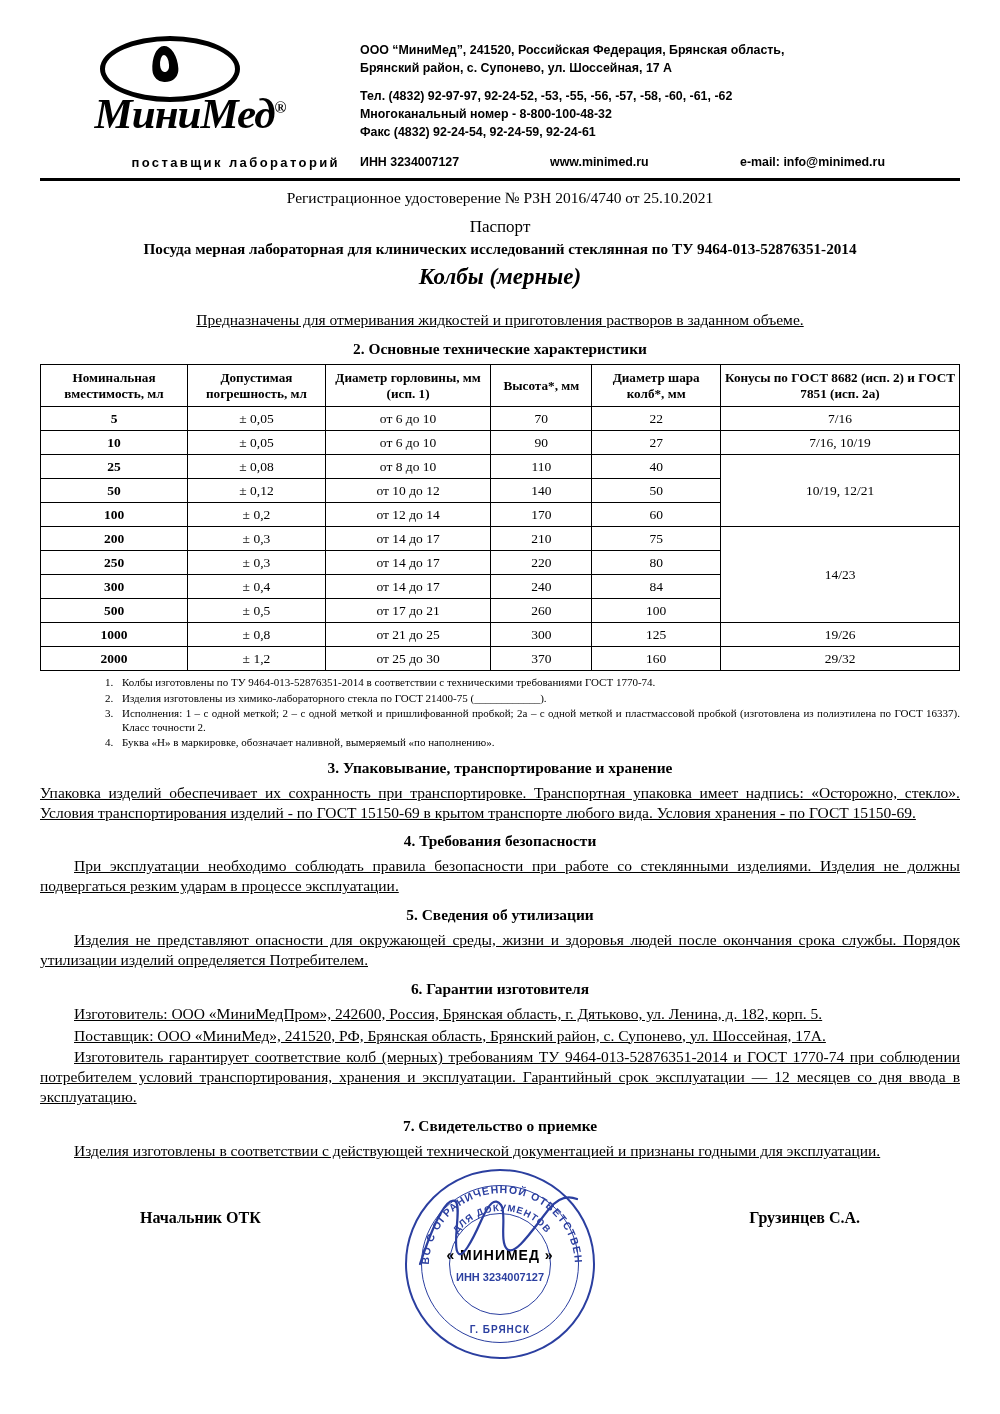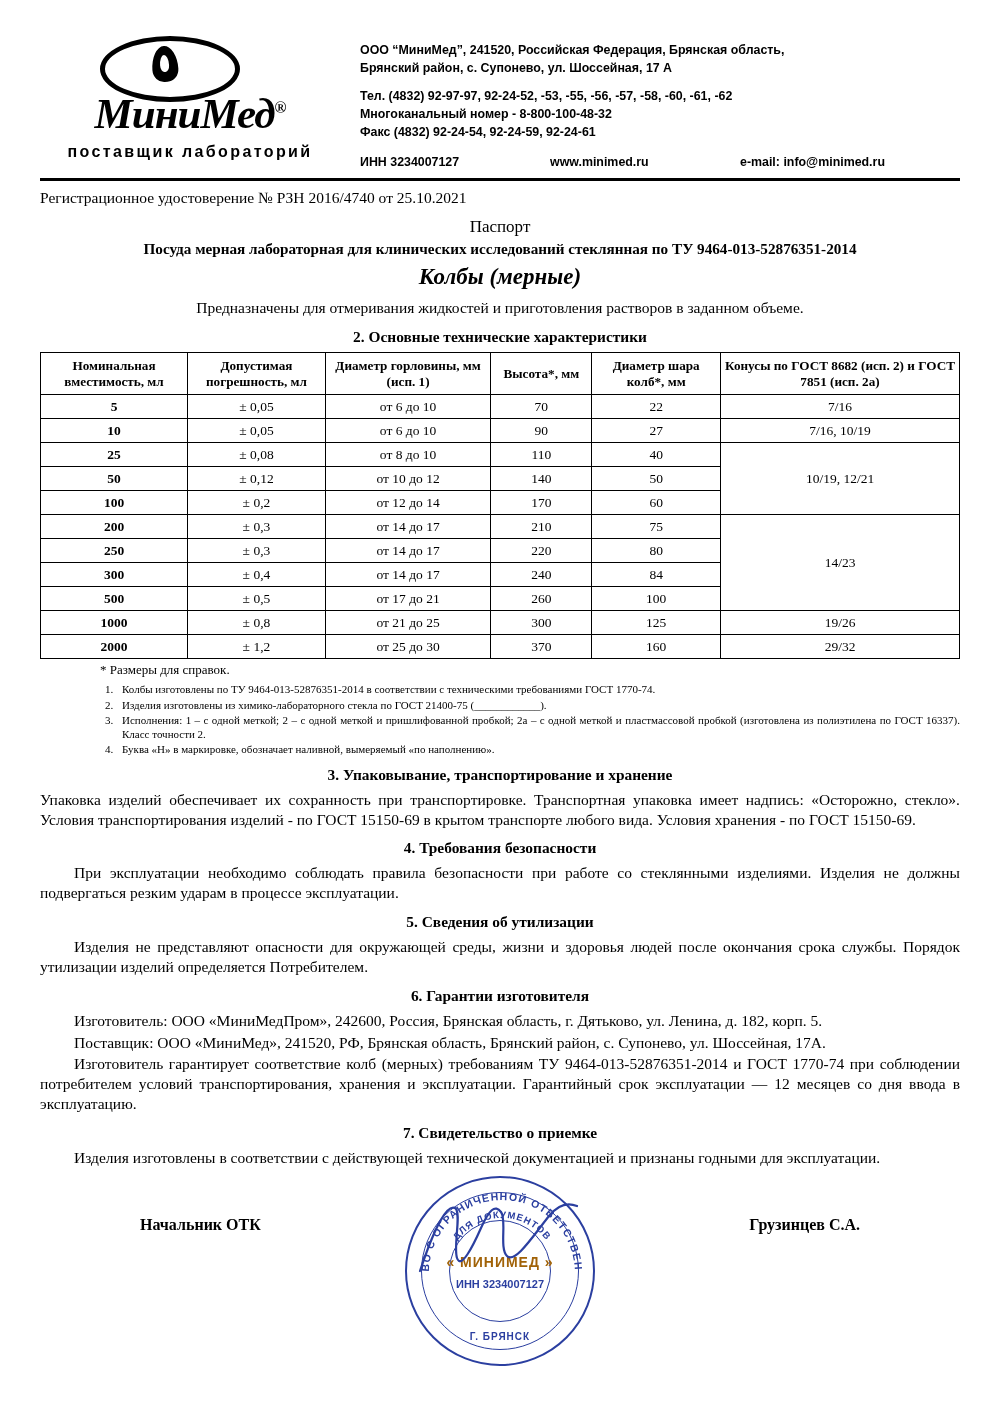--- a/index.html
+++ b/index.html
@@ -79,25 +79,25 @@
     text-align: center;
     position: relative;
   }
   .logo-word .reg {
     font-size: 16px;
     vertical-align: super;
     font-style: normal;
   }
   .logo-sub {
     font-family: "Liberation Sans", sans-serif;
-    font-size: 16px;
+    font-size: 13px;
     font-weight: bold;
     letter-spacing: 2.4px;
-    text-align: center;
-    margin-top: 8px;
+    text-align: right;
+    margin-top: 20px;
   }
 
   .contacts {
     flex: 1;
     font-family: "Liberation Sans", sans-serif;
     font-size: 12.4px;
     font-weight: bold;
     line-height: 1.45;
     padding-top: 12px;
   }
@@ -110,55 +110,56 @@
   .contacts .row-inn span:nth-child(1) { width: 150px; }
   .contacts .row-inn span:nth-child(2) { width: 150px; }
 
   .header-rule {
     border-bottom: 3px solid #000;
     margin: 6px 0 0 0;
   }
 
   
   .reg-line {
-    text-align: left;
+    text-align: center;
     font-size: 15.5px;
     margin-top: 8px;
   }
   h1.doc-title {
     text-align: center;
     font-size: 17px;
     font-weight: normal;
     margin: 10px 0 3px 0;
   }
   .doc-subtitle {
     text-align: center;
     font-size: 15.2px;
     font-weight: bold;
     margin: 0 0 6px 0;
   }
   .product-title {
     text-align: center;
     font-size: 23px;
     font-weight: bold;
     font-style: italic;
-    margin: 6px 0 8px 0;
+    margin: 6px 0 20px 0;
   }
   h2.section {
     text-align: center;
     font-size: 15.4px;
     font-weight: bold;
     margin: 10px 0 6px 0;
   }
   p.para {
     font-size: 15.5px;
     margin: 0 0 2px 0;
     text-align: justify;
     text-indent: 34px;
     line-height: 1.28;
+    text-decoration: underline;
   }
   p.para.center { text-align: center; text-indent: 0; }
   p.para.noindent { text-indent: 0; }
 
   
   table.spec {
     border-collapse: collapse;
     width: 100%;
     font-size: 13.5px;
     margin-top: 3px;
@@ -235,21 +236,21 @@
   .stamp .center-text {
     position: absolute;
     left: 0;
     right: 0;
     top: 76px;
     text-align: center;
     font-family: "Liberation Sans", sans-serif;
     font-size: 14px;
     font-weight: bold;
     letter-spacing: 1px;
-    color: #a16207;
+    color: #000000;
   }
   .stamp .center-inn {
     position: absolute;
     left: 0; right: 0;
     top: 100px;
     text-align: center;
     font-family: "Liberation Sans", sans-serif;
     font-size: 11px;
     font-weight: bold;
     color: #2b3fa0;
@@ -411,21 +412,20 @@
       <tr>
         <td class="first">2000</td>
         <td>± 1,2</td>
         <td>от 25 до 30</td>
         <td>370</td>
         <td>160</td>
         <td>29/32</td>
       </tr>
     </tbody>
   </table>
-  <div class="table-note">* Размеры для справок.</div>
 
   <ol class="numlist">
     <li>Колбы изготовлены по ТУ 9464-013-52876351-2014 в соответствии с техническими требованиями ГОСТ 1770-74.</li>
     <li>Изделия изготовлены из химико-лабораторного стекла по ГОСТ 21400-75 (____________).</li>
     <li>Исполнения: 1 – с одной меткой; 2 – с одной меткой и пришлифованной пробкой; 2а – с одной меткой и пластмассовой пробкой (изготовлена из полиэтилена по ГОСТ 16337). Класс точности 2.</li>
     <li>Буква «Н» в маркировке, обозначает наливной, вымеряемый «по наполнению».</li>
   </ol>
 
   <h2 class="section">3.  Упаковывание, транспортирование и хранение</h2>
   <p class="para noindent">Упаковка изделий обеспечивает их сохранность при транспортировке. Транспортная упаковка имеет надпись: «Осторожно, стекло». Условия транспортирования изделий - по ГОСТ 15150-69 в крытом транспорте любого вида. Условия хранения - по ГОСТ 15150-69.</p>

